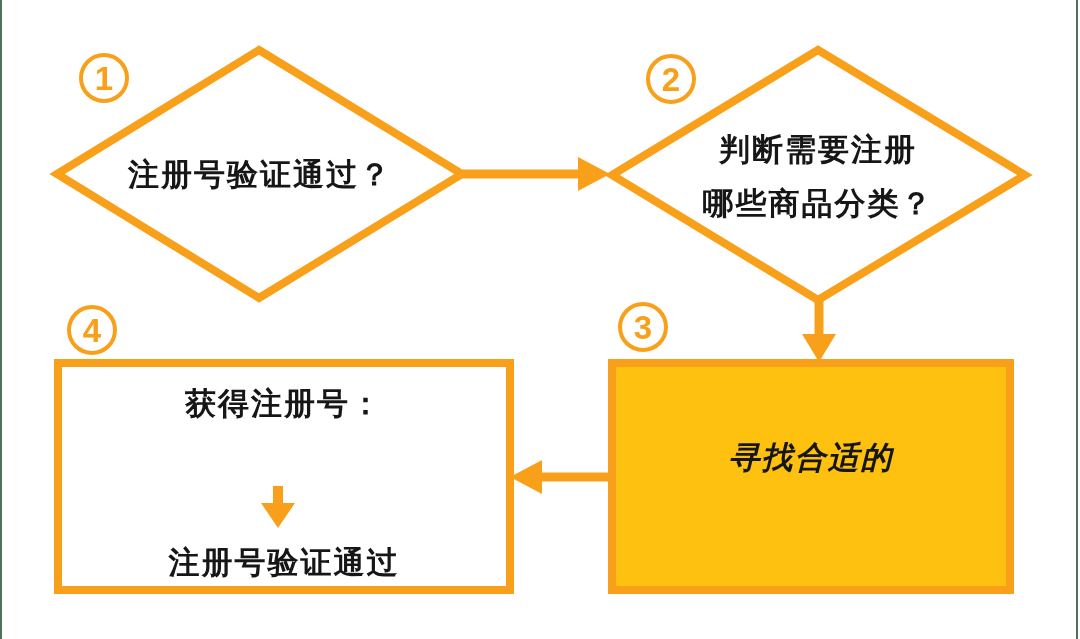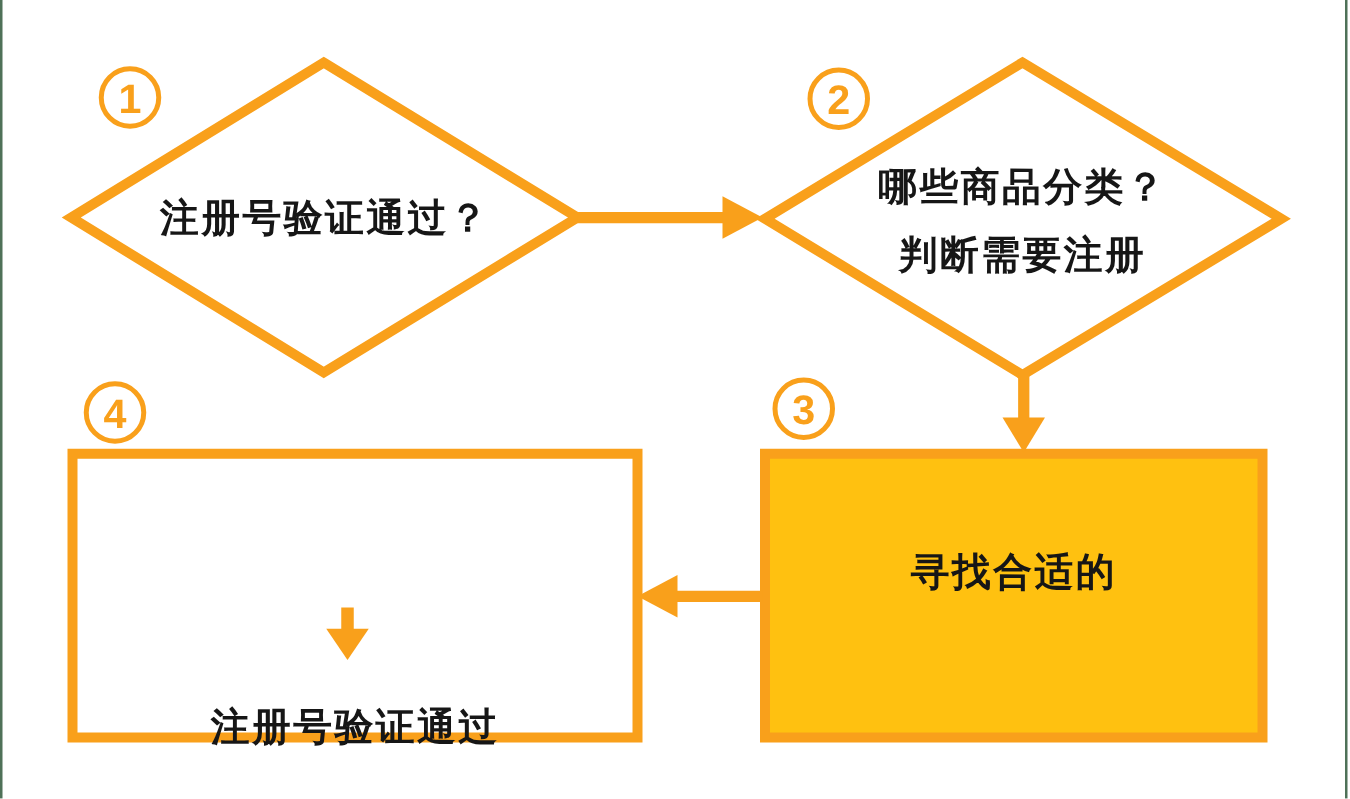--- a/index.html
+++ b/index.html
@@ -71,23 +71,24 @@
   </svg>
 
   <div class="badge" style="left:79px;  top:53px;">1</div>
   <div class="badge" style="left:646px; top:54px;">2</div>
   <div class="badge" style="left:618px; top:302px;">3</div>
   <div class="badge" style="left:67px;  top:305px;">4</div>
 
   <div class="txt" style="left:57px; top:159px; width:406px;">注册号验证通过？</div>
 
   <div class="txt multiline" style="left:618px; top:123px; width:400px;">
+    <div>判断需要注册</div>
     <div>哪些商品分类？</div>
-    <div>判断需要注册</div>
   </div>
 
-  <div class="txt multiline b3lines" style="left:612px; top:431px; width:398px;">
+  <div class="txt multiline b3lines" style="left:612px; top:431px; width:398px;font-style:italic;">
     <div>寻找合适的</div>
   </div>
 
-  <div class="txt" style="left:58px; top:547px; width:452px;margin-top:19px;">注册号验证通过</div>
+  <div class="txt" style="left:58px; top:388px; width:452px;">获得注册号：</div>
+  <div class="txt" style="left:58px; top:547px; width:452px;">注册号验证通过</div>
 
 </div>
 
 </body></html>

